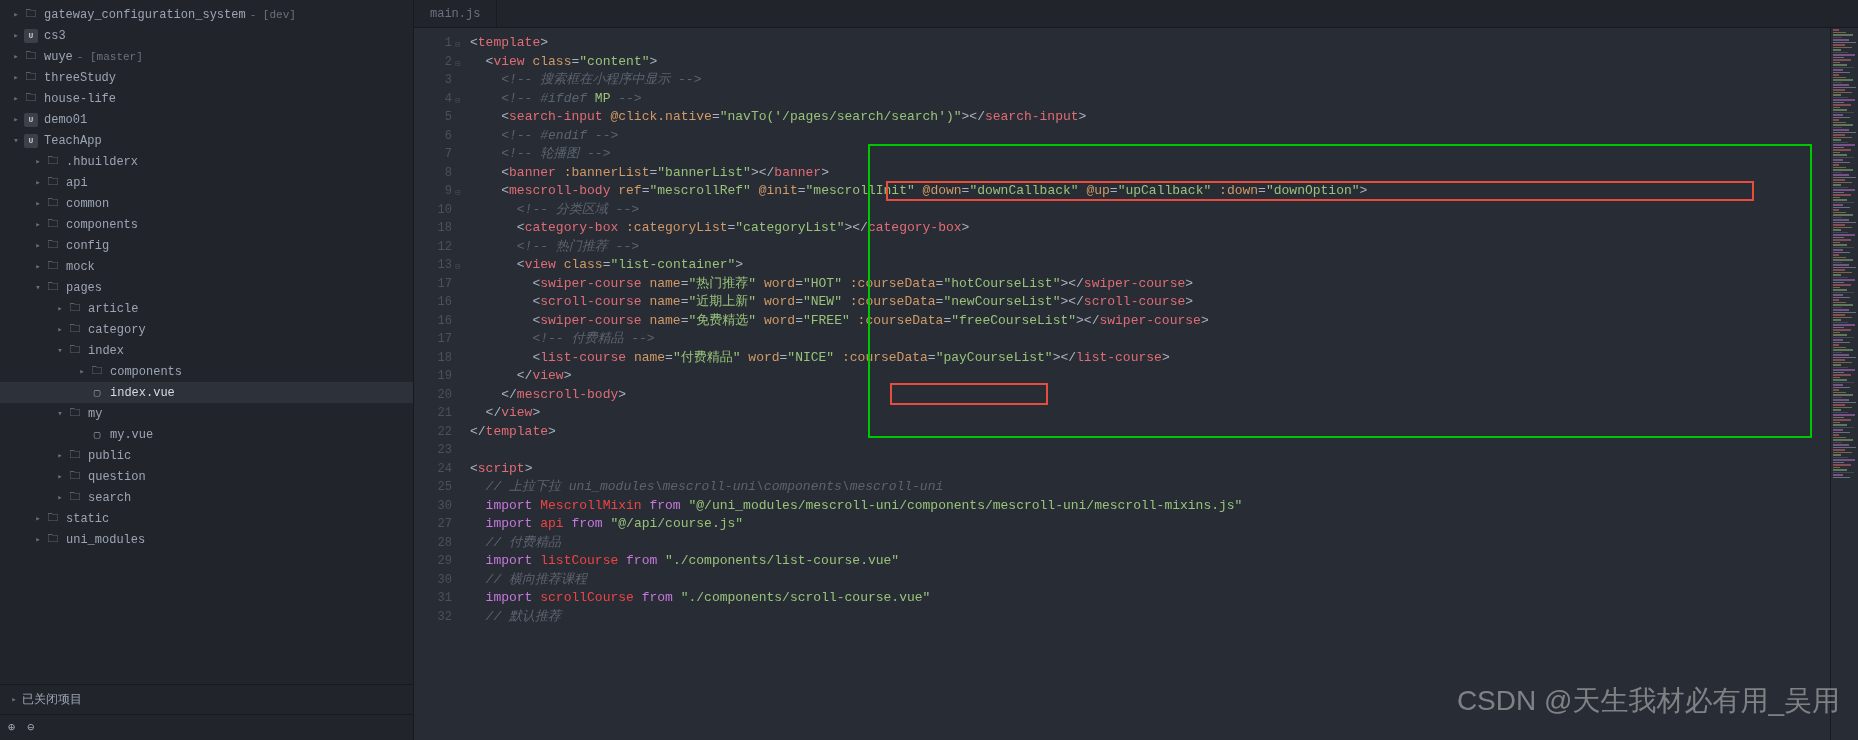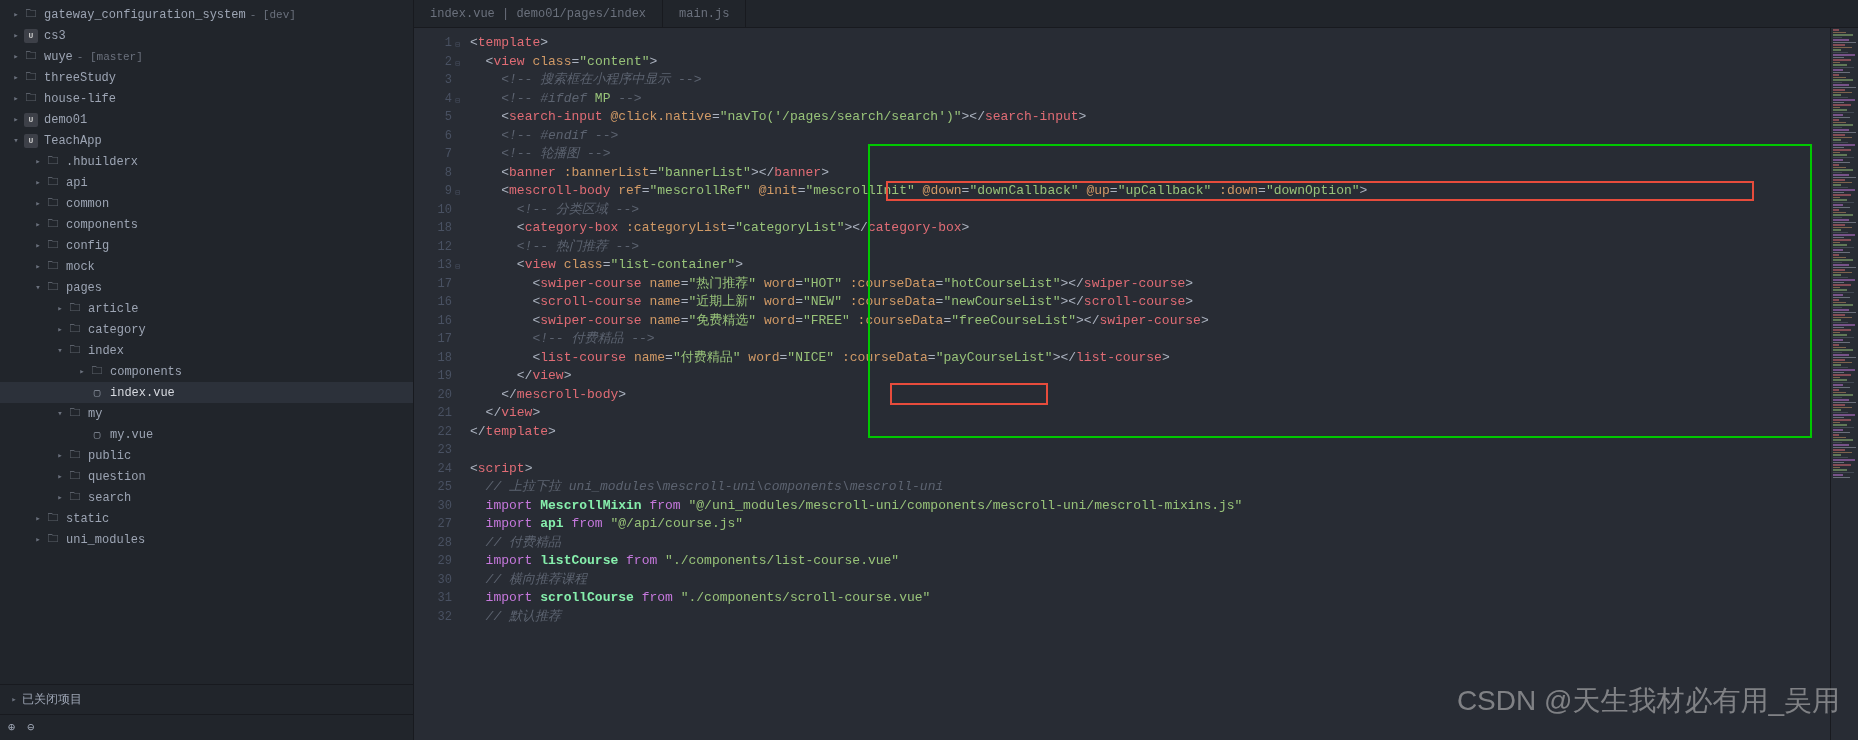--- a/index.html
+++ b/index.html
@@ -140,21 +140,21 @@
   white-space: pre;
 }
 .code-line { height: 18.5px; padding-left: 6px; position: relative; }
 
 .c-tag { color: #e06c75; }
 .c-attr { color: #d19a66; }
 .c-str { color: #98c379; }
 .c-punct { color: #abb2bf; }
 .c-comment { color: #5c6370; font-style: italic; }
 .c-kw { color: #c678dd; }
-.c-var { color: #86efac; font-weight: bold; }
+.c-var { color: #ef4444; }
 .c-mp { color: #98c379; }
 
 .green-box {
   position: absolute;
   border: 2px solid #00c800;
   pointer-events: none;
   left: 454px;
   top: 144px;
   width: 944px;
   height: 294px;
@@ -341,21 +341,20 @@
     <span>已关闭项目</span>
   </div>
   <div class="status-bar">
     <span>⊕</span>
     <span>⊖</span>
   </div>
 </div>
 
 <div class="main">
   <div class="tabs" id="tabs">
-      <div class="tab">index.vue | demo01/pages/index</div>
       <div class="tab">main.js</div>
     </div>
   <div class="editor">
     <div class="gutter" id="gutter">
         <div class="ln">1<span class="fold-marker">⊟</span></div>
         <div class="ln">2<span class="fold-marker">⊟</span></div>
         <div class="ln">3</div>
         <div class="ln">4<span class="fold-marker">⊟</span></div>
         <div class="ln">5</div>
         <div class="ln">6</div>

